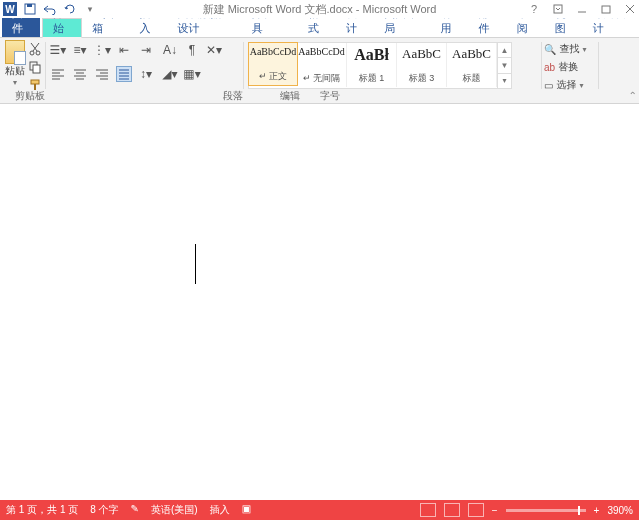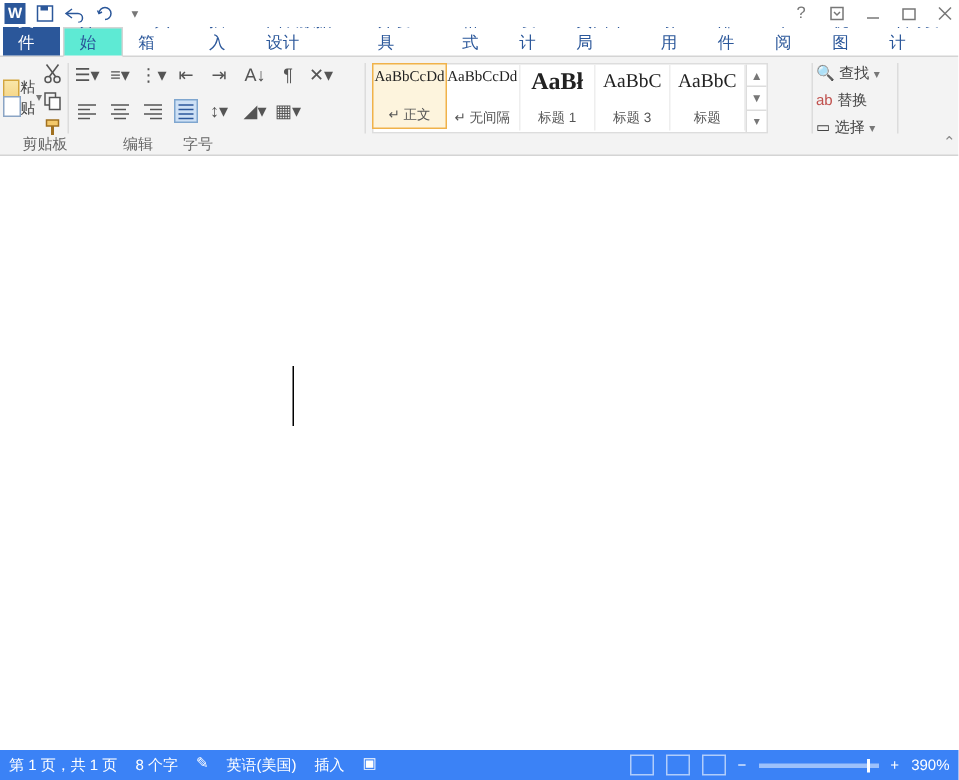--- a/index.html
+++ b/index.html
@@ -13,21 +13,21 @@
   .win-btn { width: 14px; height: 14px; display: flex; align-items: center; justify-content: center; }
   .menubar { height: 20px; background: #fff; display: flex; align-items: stretch; padding-left: 2px; border-bottom: 1px solid #d4d4d4; }
   .menu-tab { padding: 2px 10px 16px 10px; font-size: 11px; color: #2b579a; display: flex; align-items: center; cursor: pointer; }
   .menu-tab.file { background: #2b579a; color: #fff; margin-right: 2px; }
   .menu-tab.active { background: #5eead4; border: 1px solid #d4d4d4; border-bottom: 1px solid #f3f3f3; margin-bottom: -1px; color: #2b579a; }
   .ribbon { height: 66px; background: #f3f3f3; border-bottom: 1px solid #d4d4d4; display: flex; align-items: stretch; position: relative; }
   .ribbon-group-sep { width: 1px; background: #dcdcdc; margin: 4px 0 14px 0; }
   .group-label-row { position: absolute; bottom: 1px; left: 0; right: 0; height: 13px; display: flex; }
   .group-label { font-size: 10px; color: #666; text-align: right; flex-shrink: 0; }
   .clipboard-group { width: 45px; display: flex; padding: 2px 2px 14px 2px; position: relative; }
-  .paste-btn { width: 26px; display: flex; flex-direction: row; align-items: center; gap: 0; }
+  .paste-btn { width: 26px; display: flex; flex-direction: column; align-items: center; gap: 0; }
   .paste-icon { width: 20px; height: 24px; background: linear-gradient(#f9e6a8,#f3c86b); border: 1px solid #d4a63c; position: relative; }
   .paste-icon::after { content:""; position:absolute; right:-2px; bottom:-2px; width:10px; height:12px; background:#fff; border:1px solid #8aa4c4;}
   .paste-lbl { font-size: 10px; color:#444; }
   .clip-small { display:flex; flex-direction:column; gap:4px; padding-top:2px; }
   .small-icon { width:14px; height:14px; }
   .font-group { width:112px; padding:4px 4px 14px 4px; position:relative;}
   .fmt-row { display:flex; gap:6px; margin-bottom:8px; }
   .fmt-row2 { display:flex; gap:6px; }
   .ico { width:16px; height:16px; color:#555; display:flex; align-items:center; justify-content:center; font-size:12px;}
   .para-group { width:85px; padding:4px 4px 14px 4px; position:relative;}
@@ -40,21 +40,21 @@
   .style-name { font-size:9px; color:#555; white-space:nowrap;}
   .gallery-more { width:14px; display:flex; flex-direction:column; border-left:1px solid #ddd;}
   .gallery-more span{flex:1; display:flex;align-items:center;justify-content:center;font-size:8px;color:#777;}
   .gallery-more span+span{border-top:1px solid #ddd;}
   .edit-group { width:56px; padding:2px 2px 14px 2px; position:relative;}
   .edit-item { display:flex; align-items:center; gap:3px; font-size:10px; color:#444; padding:2px 0;}
   .font-size-group { width:40px; position:relative;}
   .collapse-btn { position:absolute; right:2px; bottom:2px; font-size:10px; color:#888;}
   .doc-area { height: 396px; background:#fff; position:relative;}
   .cursor { position:absolute; left:195px; top:140px; width:0; border-left:1px solid #000; height:40px;}
-  .statusbar { position:absolute; bottom:0; left:0; right:0; height:20px; background:#3b82f6; color:#fff; display:flex; align-items:center; font-size:10px; padding:0 6px; justify-content:space-between;}
+  .statusbar { position:absolute; bottom:0; left:0; right:0; height:20px; background:#ef4444; color:#fff; display:flex; align-items:center; font-size:10px; padding:0 6px; justify-content:space-between;}
   .sb-left{display:flex; gap:12px;}
   .sb-right{display:flex; align-items:center; gap:8px;}
   .view-btn{width:16px;height:14px;border:1px solid rgba(255,255,255,.6);}
   .zoom-track{width:80px;height:3px;background:rgba(255,255,255,.5);position:relative;}
   .zoom-thumb{position:absolute;right:6px;top:-3px;width:2px;height:9px;background:#fff;}
   .sb-item{white-space:nowrap;}
   svg{display:block;}
 </style>
 </head>
 <body>
@@ -74,20 +74,21 @@
         </svg>
       </div>
     <div class="qa-btn">
         <svg width="12" height="12" viewBox="0 0 12 12">
           <path d="M2 6 A4 4 0 1 1 6 10" fill="none" stroke="#2b579a"></path>
           <path d="M1 4 L2 6 L4 5" fill="none" stroke="#2b579a"></path>
         </svg>
       </div>
     <div class="qa-btn" style="font-size:9px;color:#777">▾</div>
   </div>
+  <div class="title-center">新建 Microsoft Word 文档.docx - Microsoft Word</div>
   <div class="right">
     <div class="win-btn">?</div>
     <div class="win-btn">
         <svg width="10" height="10" viewBox="0 0 10 10">
           <rect x="1" y="1" width="8" height="8" fill="none" stroke="#777"></rect>
           <path d="M3 4 L5 6 L7 4" fill="none" stroke="#777"></path>
         </svg>
       </div>
     <div class="win-btn">
         <svg width="10" height="10">
@@ -260,20 +261,21 @@
         <span>▭</span>
         <span>选择</span>
         <span style="font-size:8px;color:#777">▾</span>
       </div>
   </div>
   <div class="ribbon-group-sep"></div>
   <div class="font-size-group"></div>
 
   <div class="group-label-row">
     <div class="group-label" style="width:45px;position:relative">剪贴板</div>
+    <div class="group-label" style="width:198px;position:relative">段落</div>
     <div class="group-label" style="width:57px">编辑</div>
     <div class="group-label" style="width:40px;position:relative">字号</div>
   </div>
   <span class="collapse-btn">⌃</span>
 </div>
 
 <div class="doc-area">
   <div class="cursor"></div>
 </div>
 

